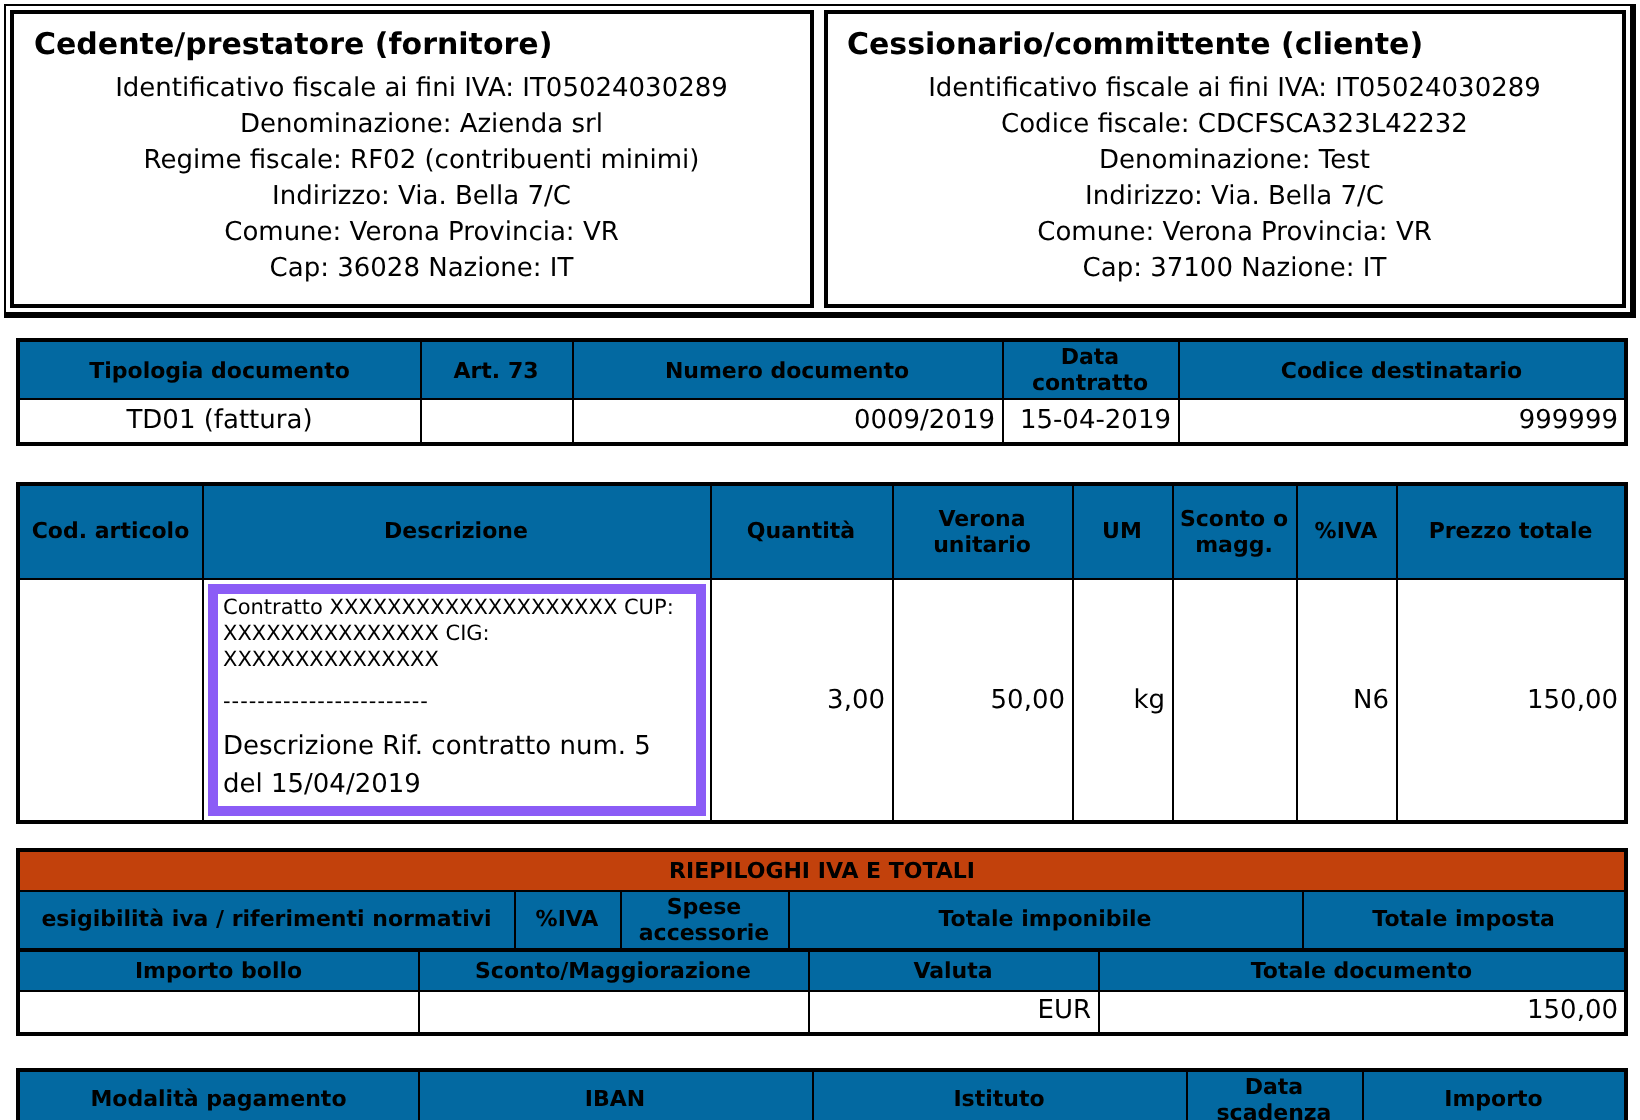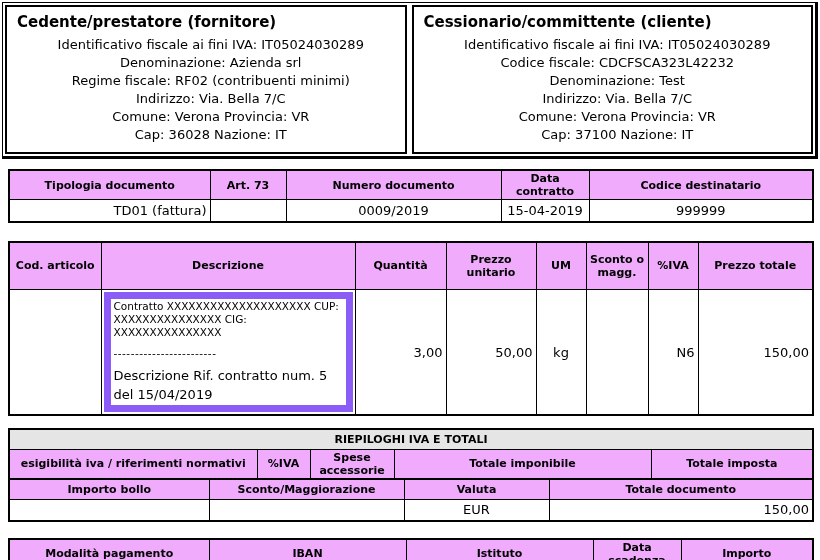--- a/index.html
+++ b/index.html
@@ -35,51 +35,51 @@
     width:804px;
     margin-left:8px;
     border:2px solid #000;
   }
   th, td {
     border:1px solid #000;
     overflow:hidden;
     padding:1px 3px;
   }
   th {
-    background:#f0abfc;
+    background:#0369a1;
     font-size:11px;
     font-weight:bold;
     text-align:center;
     line-height:13px;
   }
   td { font-size:13px; background:#fff; }
-  .al { text-align:right; }
-  .ac { text-align:center; }
+  .al { text-align:center; }
+  .ac { text-align:right; }
   .ar { text-align:right; }
 
   .doc-table    { margin-top:10px; }
   .doc-table th { height:28px; }
   .doc-table td { height:22px; }
 
   .items-table    { margin-top:18px; }
   .items-table th { height:48px; }
   .items-table td { height:84px; vertical-align:middle; }
   .desc-cell { padding:2px; vertical-align:middle; }
   .desc-box {
-    border:7px solid #8b5cf6;
+    border:5px solid #8b5cf6;
     padding:1px 3px;
     min-height:78px;
   }
   .desc-small { font-size:10.5px; line-height:13px; word-wrap:break-word; }
   .desc-sep   { font-size:10.5px; line-height:13px; margin-top:8px; letter-spacing:0.5px; }
   .desc-main  { font-size:13px; line-height:19px; margin-top:6px; word-wrap:break-word; }
 
   .summary-table { margin-top:12px; }
   .summary-title-cell {
-    background:#e5e5e5;
+    background:#c2410c;
     font-size:11px;
     font-weight:bold;
     text-align:center;
     height:20px;
     padding:2px;
   }
   .summary-table th { height:28px; }
   .summary-row td { height:32px; vertical-align:top; padding-top:2px; }
   .summary-main { font-size:13.5px; line-height:15px; }
   .summary-sub  { font-size:10px;  line-height:11px; }
@@ -150,21 +150,21 @@
       <col style="width:50px">
       <col style="width:62px">
       <col style="width:50px">
       <col style="width:115px">
   </colgroup>
   <thead>
     <tr>
       <th>Cod. articolo</th>
       <th>Descrizione</th>
       <th>Quantità</th>
-      <th>Prezzo unitario</th>
+      <th>Verona unitario</th>
       <th>UM</th>
       <th>Sconto o magg.</th>
       <th>%IVA</th>
       <th>Prezzo totale</th>
     </tr>
   </thead>
   <tbody>
     <tr>
       <td class="al"></td>
       <td class="desc-cell">

